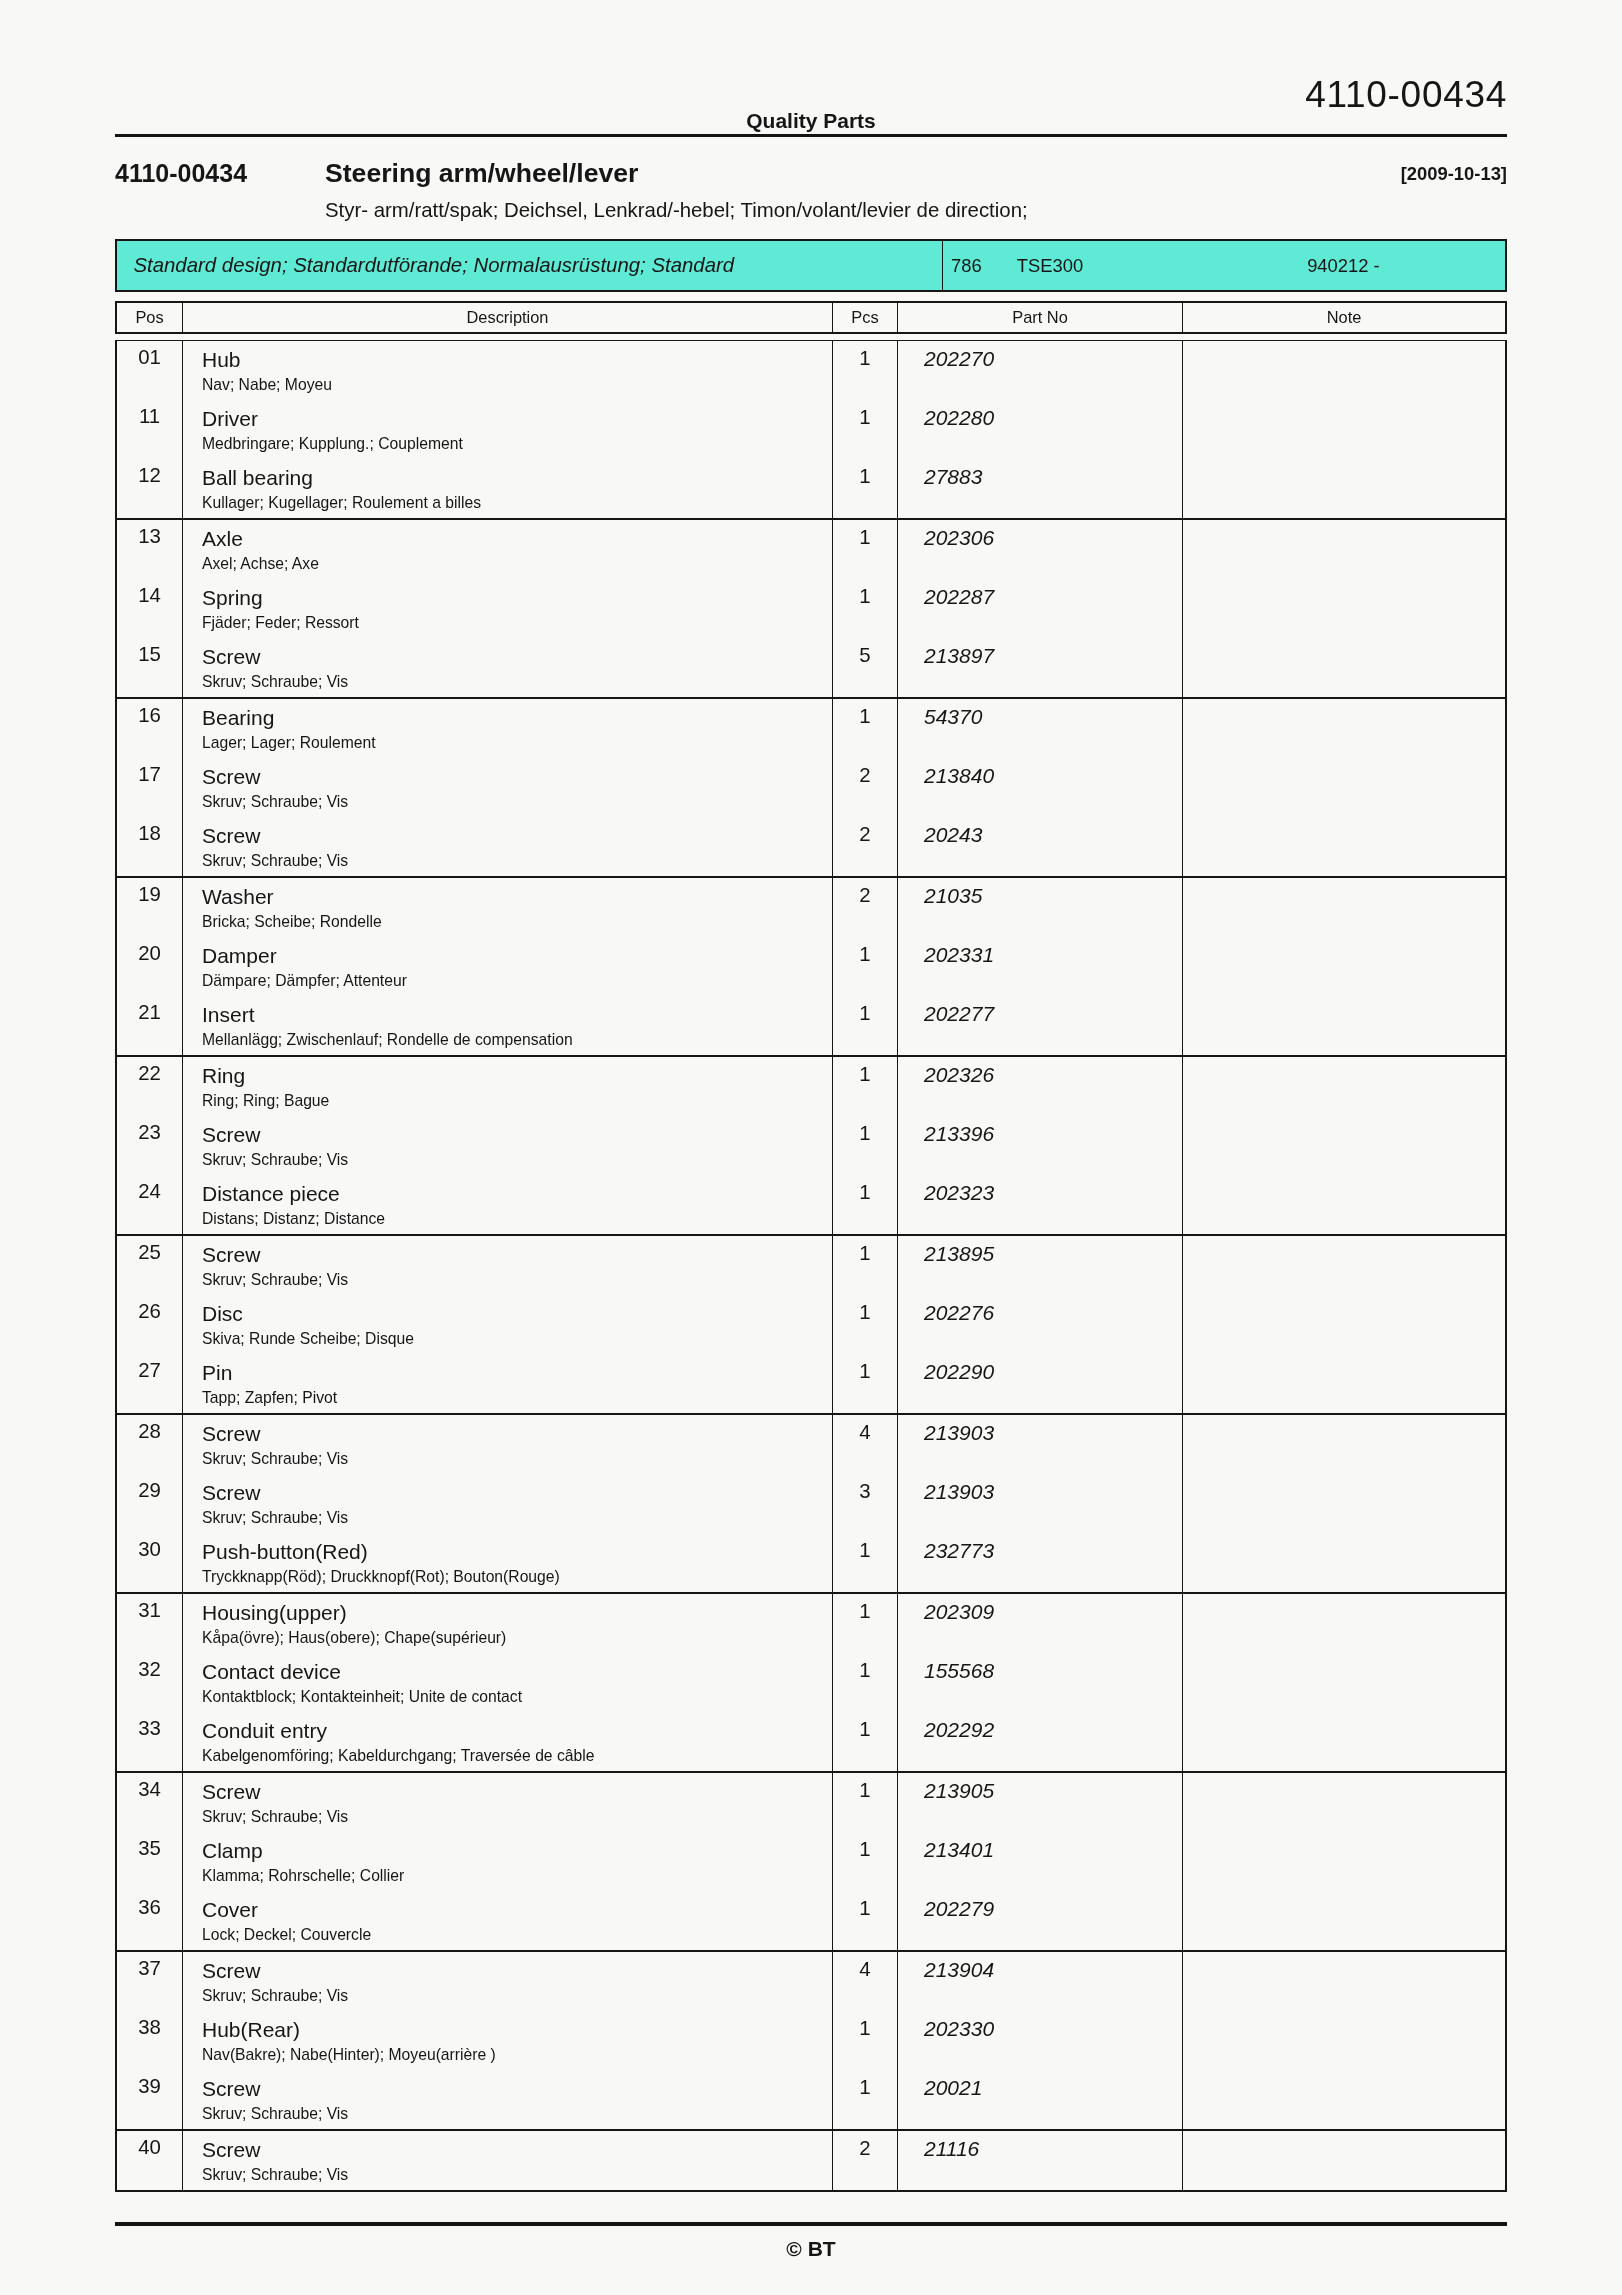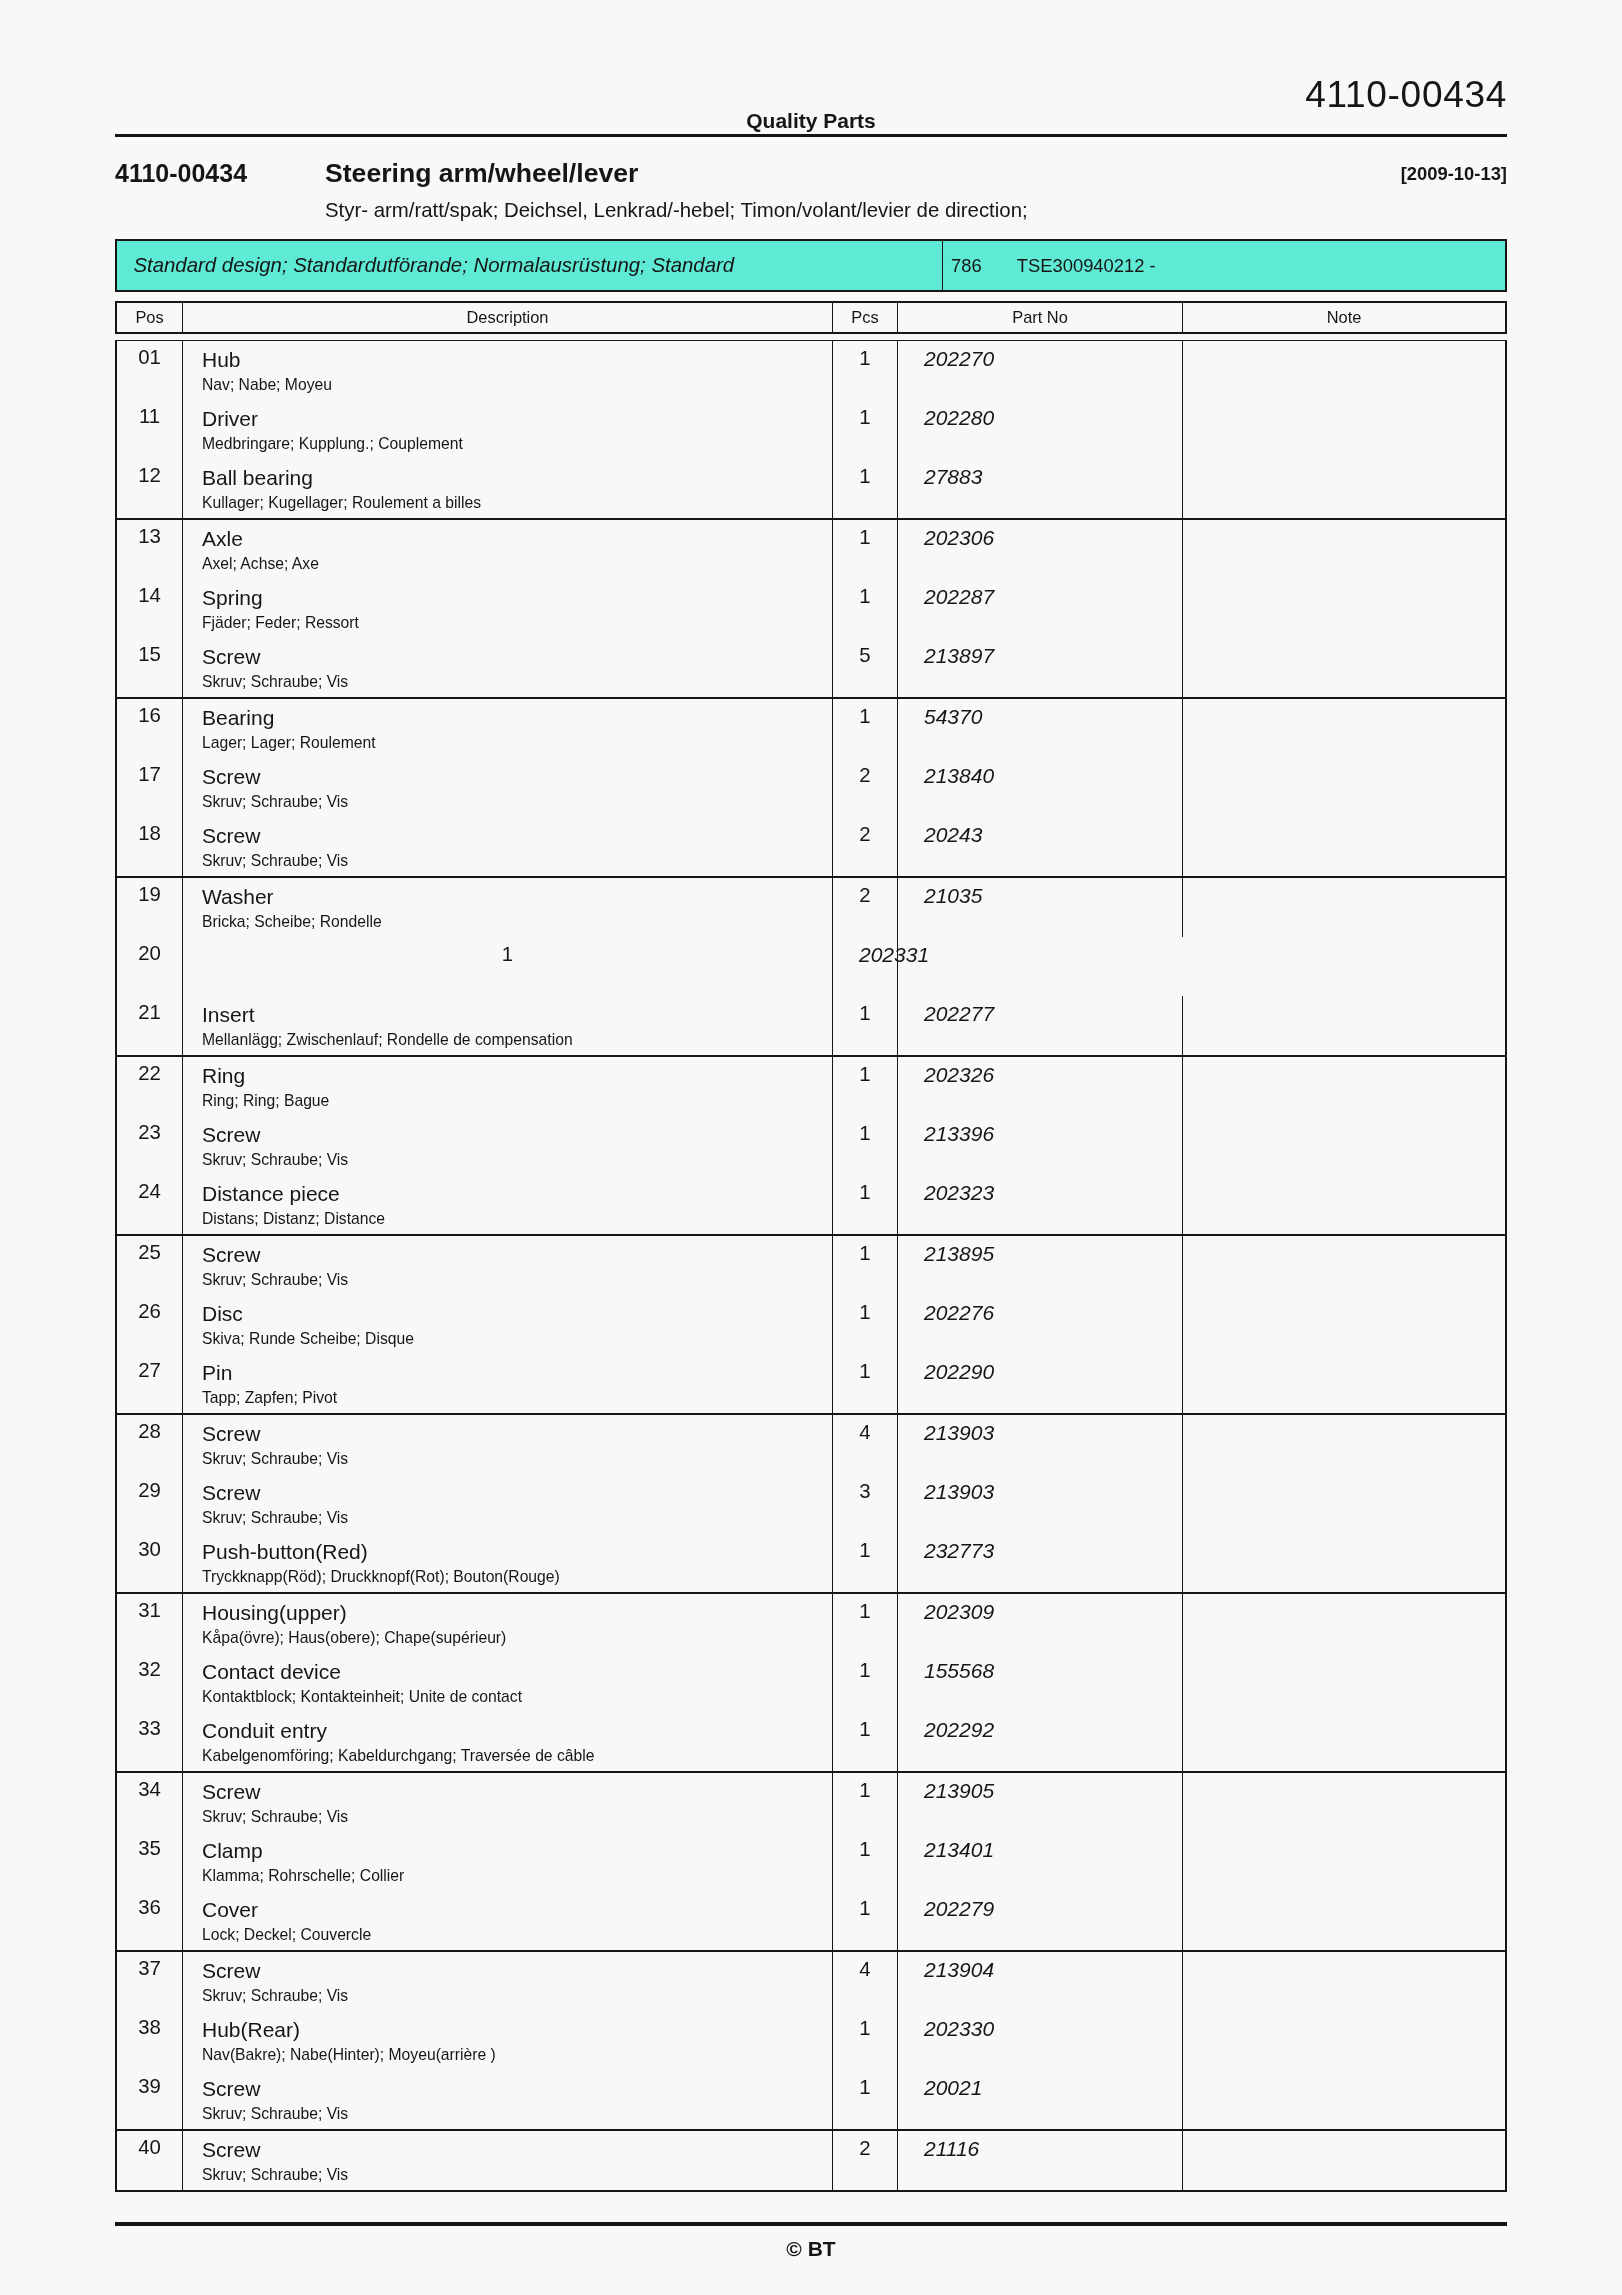--- a/index.html
+++ b/index.html
@@ -52,21 +52,21 @@
   .v-design{
     width:826px;box-sizing:border-box;
     border-right:1.4px solid #161616;
     display:flex;align-items:center;
     padding-left:16.4px;
     font-style:italic;font-size:20.4px;
   }
   .v-right{flex:1;display:flex;align-items:center;font-size:18.4px;}
   .v-code{margin-left:8px;}
   .v-model{margin-left:35px;}
-  .v-serial{}
+  .v-serial{margin-left:224px;}
   
   .col-header{
     margin-top:8.2px;
     border-top:2px solid #161616;
     border-bottom:2px solid #161616;
     border-left:2px solid #161616;
     border-right:2px solid #161616;
     height:33px;
     display:grid;
     grid-template-columns:66px 650px 65px 285px 1fr;
@@ -248,20 +248,24 @@
             <div class="c c-desc">
               <div class="d-name">Washer</div>
               <div class="d-sub">Bricka; Scheibe; Rondelle</div>
             </div>
             <div class="c c-pcs">2</div>
             <div class="c c-part">21035</div>
             <div class="c-note"></div>
           </div>
           <div class="row">
             <div class="c c-pos">20</div>
+            <div class="c c-desc">
+              <div class="d-name">Damper</div>
+              <div class="d-sub">Dämpare; Dämpfer; Attenteur</div>
+            </div>
             <div class="c c-pcs">1</div>
             <div class="c c-part">202331</div>
             <div class="c-note"></div>
           </div>
           <div class="row">
             <div class="c c-pos">21</div>
             <div class="c c-desc">
               <div class="d-name">Insert</div>
               <div class="d-sub">Mellanlägg; Zwischenlauf; Rondelle de compensation</div>
             </div>

